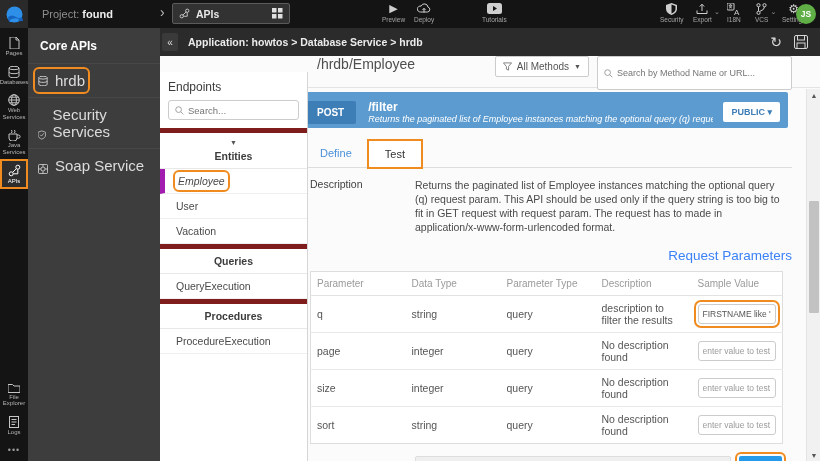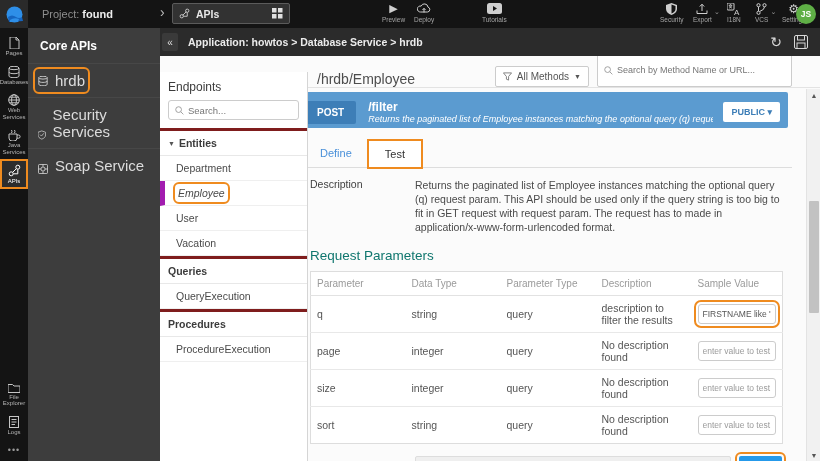--- a/index.html
+++ b/index.html
@@ -52,30 +52,30 @@
   .refresh-glyph { font-size:14px; }
 
   
   .endpoints { position:absolute; left:160px; top:56px; width:148px; height:405px; background:#fff;
     border-right:1px solid #d5d5d5; z-index:10; font-size:10.5px;margin-top:16px; }
   .ep-title { font-size:12px; color:#3c3c3c; padding:8px 8px 6px; }
   .ep-search { margin:0 8px 8px; height:20px; border:1px solid #ccc; border-radius:3px; display:flex;
     align-items:center; padding:0 6px; gap:4px; background:#fff; }
   .ep-search input { border:none; outline:none; width:80px; font-size:9.5px; color:#444;
     font-family:"Liberation Sans", sans-serif; background:transparent; }
-  .ep-group-h { font-weight:bold; color:#3c3c3c; padding:6px 8px; border-top:3px solid #7f1d1d;
-    border-bottom:1px solid #e8e8e8; display:flex; align-items:center; gap:4px; cursor:pointer; }
+  .ep-group-h { font-weight:bold; color:#3c3c3c; padding:6px 8px; border-top:5px solid #7f1d1d;
+    border-bottom:1px solid #e8e8e8; display:flex; align-items:center; gap:4px; cursor:pointer;flex-direction:column; }
   .ep-group-h .tri { font-size:7px; color:#555; }
   .ep-item { color:#4a4a4a; padding:6px 8px 6px 16px; border-bottom:1px solid #efefef; cursor:pointer; position:relative; }
   .ep-item.sel { border-left:5px solid #a21caf; padding-left:13px;font-style:italic; }
   .ep-item.sel .txt { outline:2px solid var(--orange); outline-offset:3px; display:inline-block; border-radius:1px; }
 
   
   .main { position:absolute; left:292px; top:56px; width:528px; height:405px; background:#fbfbfb; }
-  .page-head { height:32px; border-bottom:1px solid #e3e3e3; display:flex; align-items:flex-end; padding:0 10px 0 25px; }
+  .page-head { height:32px; border-bottom:1px solid #e3e3e3; display:flex; align-items:flex-start; padding:0 10px 0 25px; }
   .page-title { font-size:14px; color:#4d4d4d; flex:1; }
   .methods-btn { height:21px; border:1px solid #ccc; background:#fff; border-radius:2px; display:flex;
     align-items:center; gap:5px; padding:0 7px; font-size:10px; color:#555; cursor:pointer; margin-right:8px; }
   .methods-btn .dn { font-size:7px; color:#555; }
   .m-search { width:195px; height:21px; border:1px solid #ccc; border-radius:2px; background:#fff;
     display:flex; align-items:center; gap:4px; padding:16px 6px; margin-right:18px; }
   .m-search input { border:none; outline:none; flex:1; font-size:9px; color:#444; background:transparent;
     font-family:"Liberation Sans", sans-serif; }
 
   .scrollarea { position:absolute; left:0; top:33px; width:508px; height:372px; overflow:hidden; }
@@ -93,21 +93,21 @@
 
   .tabs { display:flex; margin-top:12px; border-bottom:1px solid #ddd; padding-left:4px; }
   .tab { font-size:11px; padding:7px 16px; cursor:pointer; color:#4a90d9; }
   .tab.active { color:#333; background:#fff; border:1px solid #ddd; border-bottom:1px solid #fff;
     margin-bottom:-1px; outline:2px solid var(--orange); outline-offset:-1px; }
 
   .desc-row { display:flex; padding:10px 4px 6px 10px; }
   .desc-label { width:105px; font-size:10.5px; color:#3f3f3f; }
   .desc-text { flex:1; font-size:10.5px; color:#4a4a4a; line-height:14px; padding-right:4px; }
 
-  .rp-title { font-size:13.5px; color:#0f766e; padding:8px 0 6px 10px; }
+  .rp-title { font-size:13.5px; color:#3b82f6; padding:8px 0 6px 10px;text-align:right; }
 
   .ptable { margin:2px 8px 0 10px; border:1px solid #ddd; background:#fff; width:473px; border-collapse:collapse; }
   .ptable th { font-size:10px; color:#9a9a9a; font-weight:normal; text-align:left; padding:6px 6px; border-bottom:1px solid #e2e2e2; }
   .ptable td { font-size:10.5px; color:#555; padding:6px 6px; border-bottom:1px solid #e8e8e8; vertical-align:middle; }
   .ptable tr:last-child td { border-bottom:none; }
   .sv-input { width:78px; height:20px; border:1px solid #ccc; border-radius:3px; font-size:8.5px;
     color:#555; padding:0 4px; font-family:"Liberation Sans", sans-serif; background:#fff; }
   .sv-input::placeholder { color:#9a9a9a; }
   .sv-input.annotated { outline:2px solid var(--orange); outline-offset:2px; }
 
@@ -333,21 +333,20 @@
     <svg width="9" height="9" viewBox="0 0 10 10">
         <circle cx="4" cy="4" r="3.2" fill="none" stroke="#999"></circle>
         <path d="M6.4 6.4 L9.3 9.3" stroke="#999"></path>
       </svg>
     <input placeholder="Search..." style="">
   </div>
   <div class="ep-group-h">
     <span class="tri">▼</span>
     <span>Entities</span>
   </div>
-  <div class="ep-item">Department</div>
   <div class="ep-item sel">
     <span class="txt">Employee</span>
   </div>
   <div class="ep-item">User</div>
   <div class="ep-item">Vacation</div>
   <div class="ep-group-h">
     <span>Queries</span>
   </div>
   <div class="ep-item">QueryExecution</div>
   <div class="ep-group-h">

